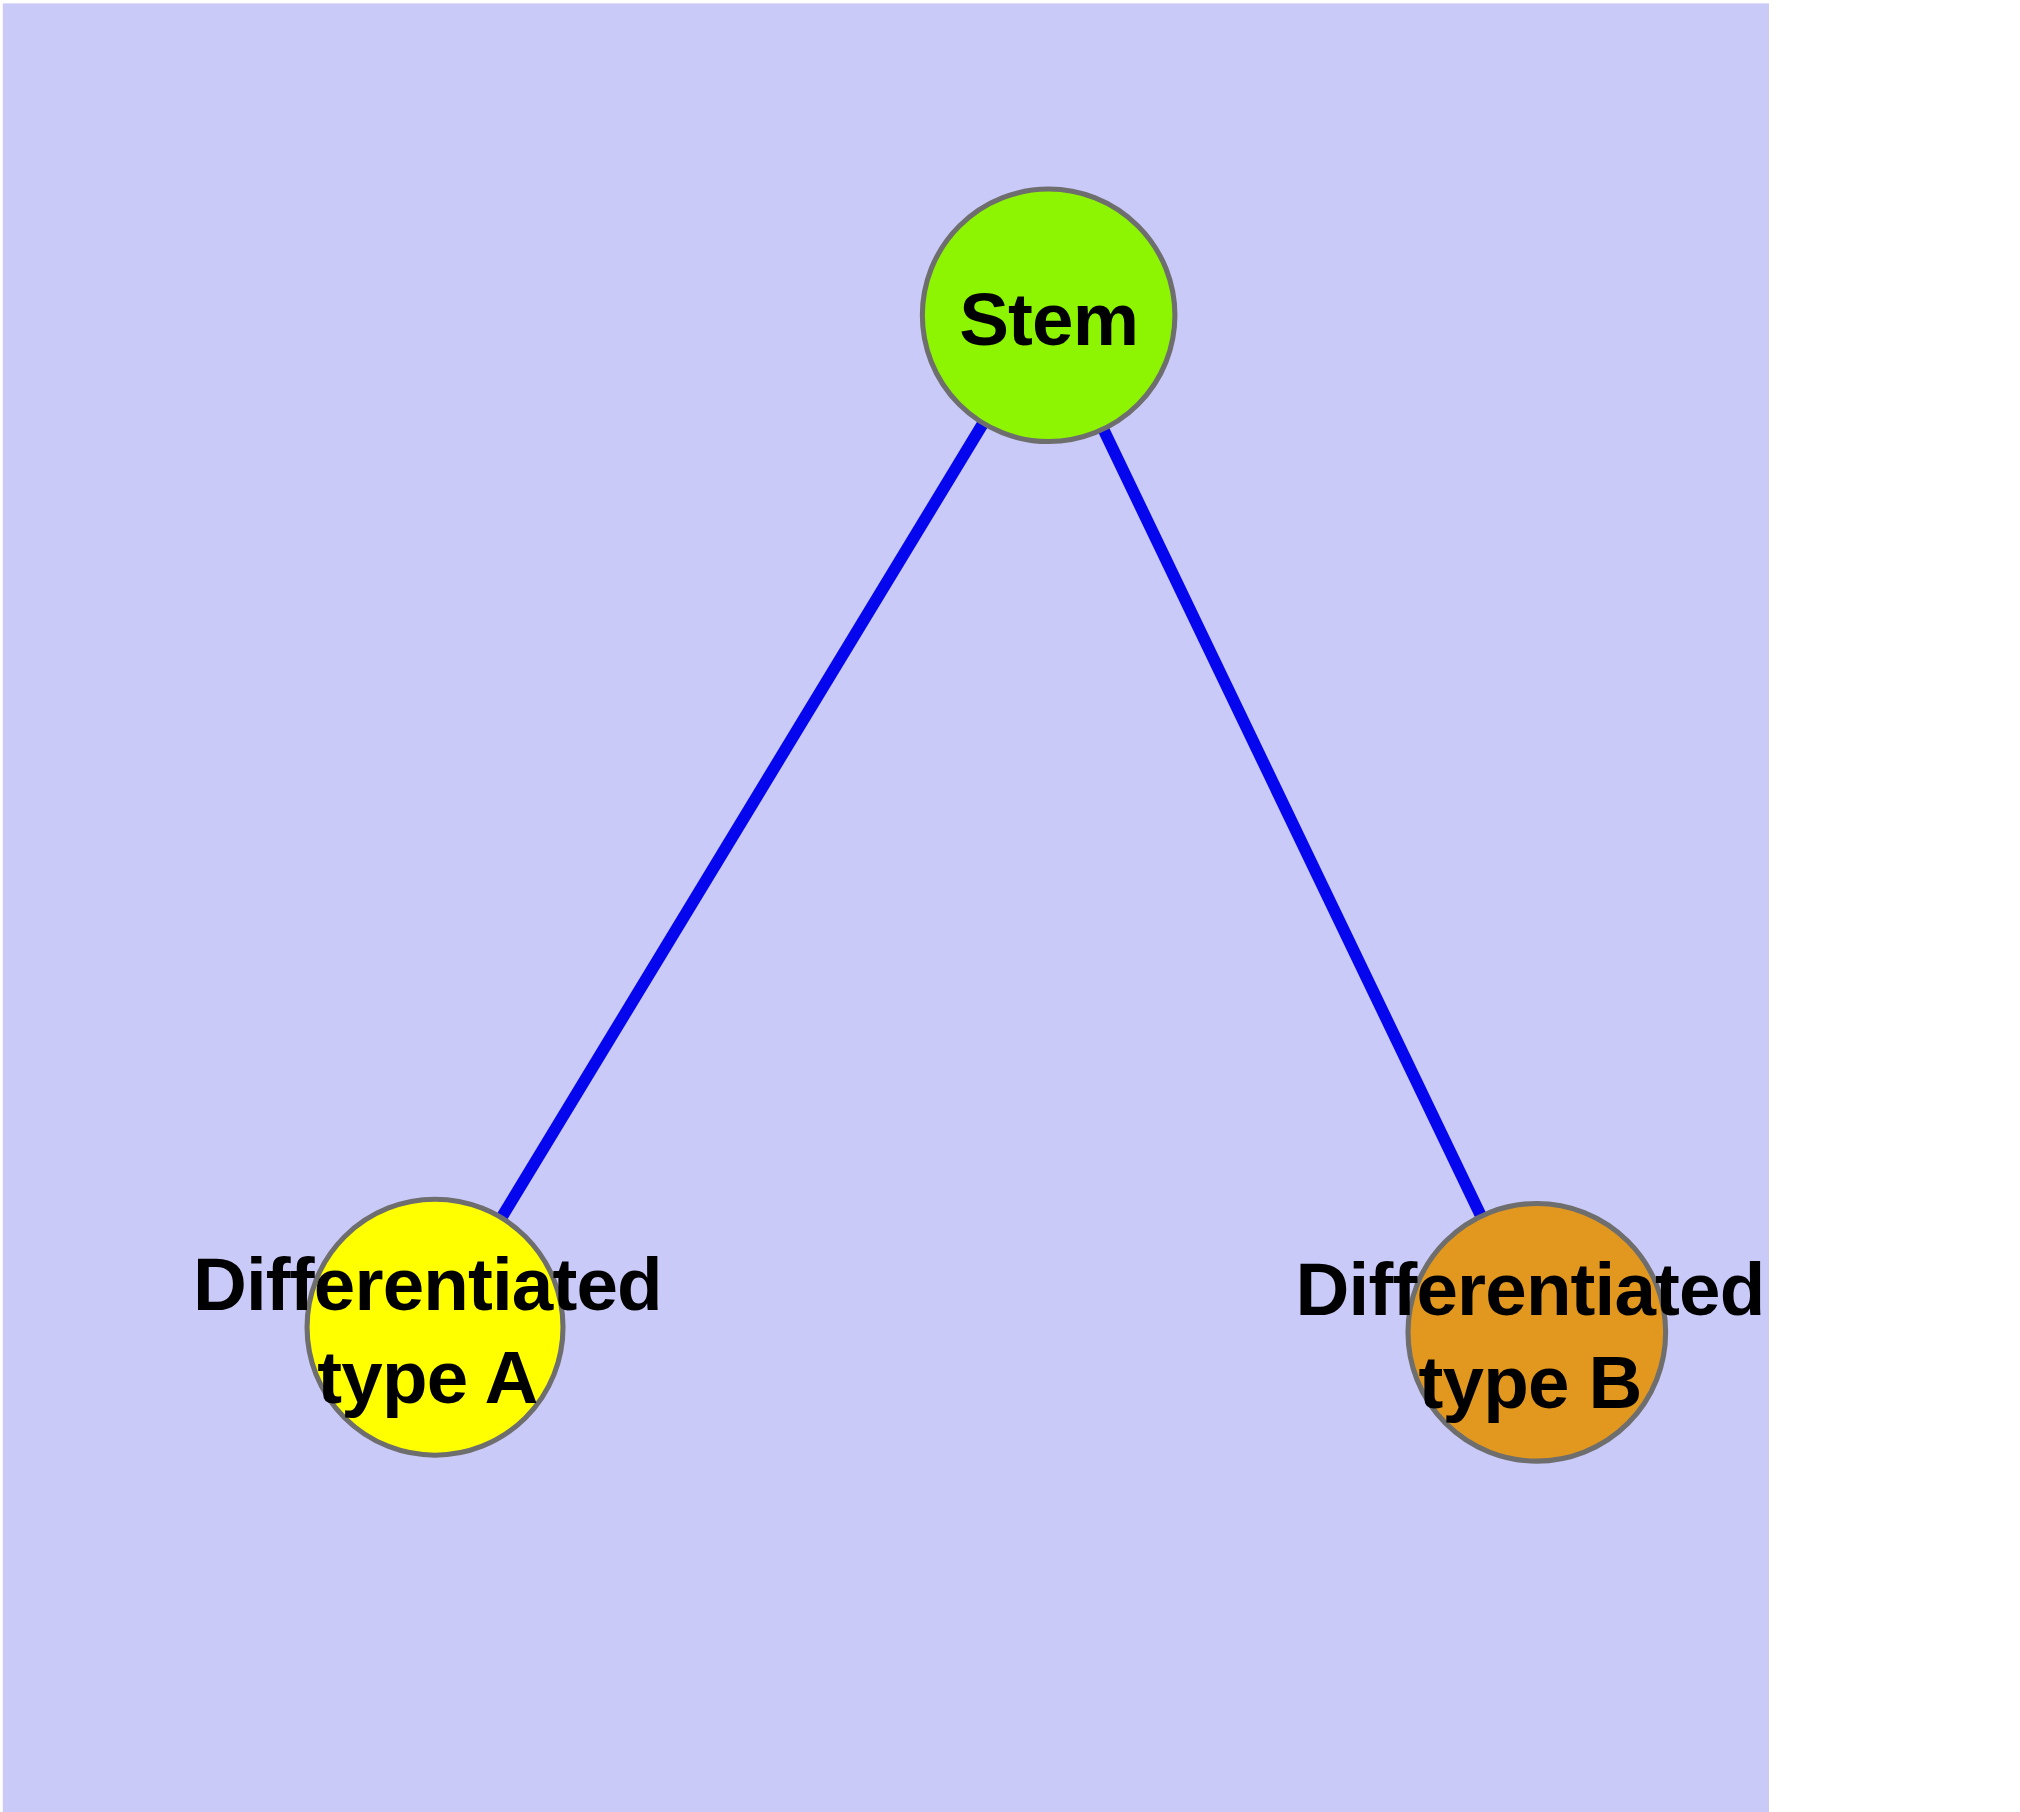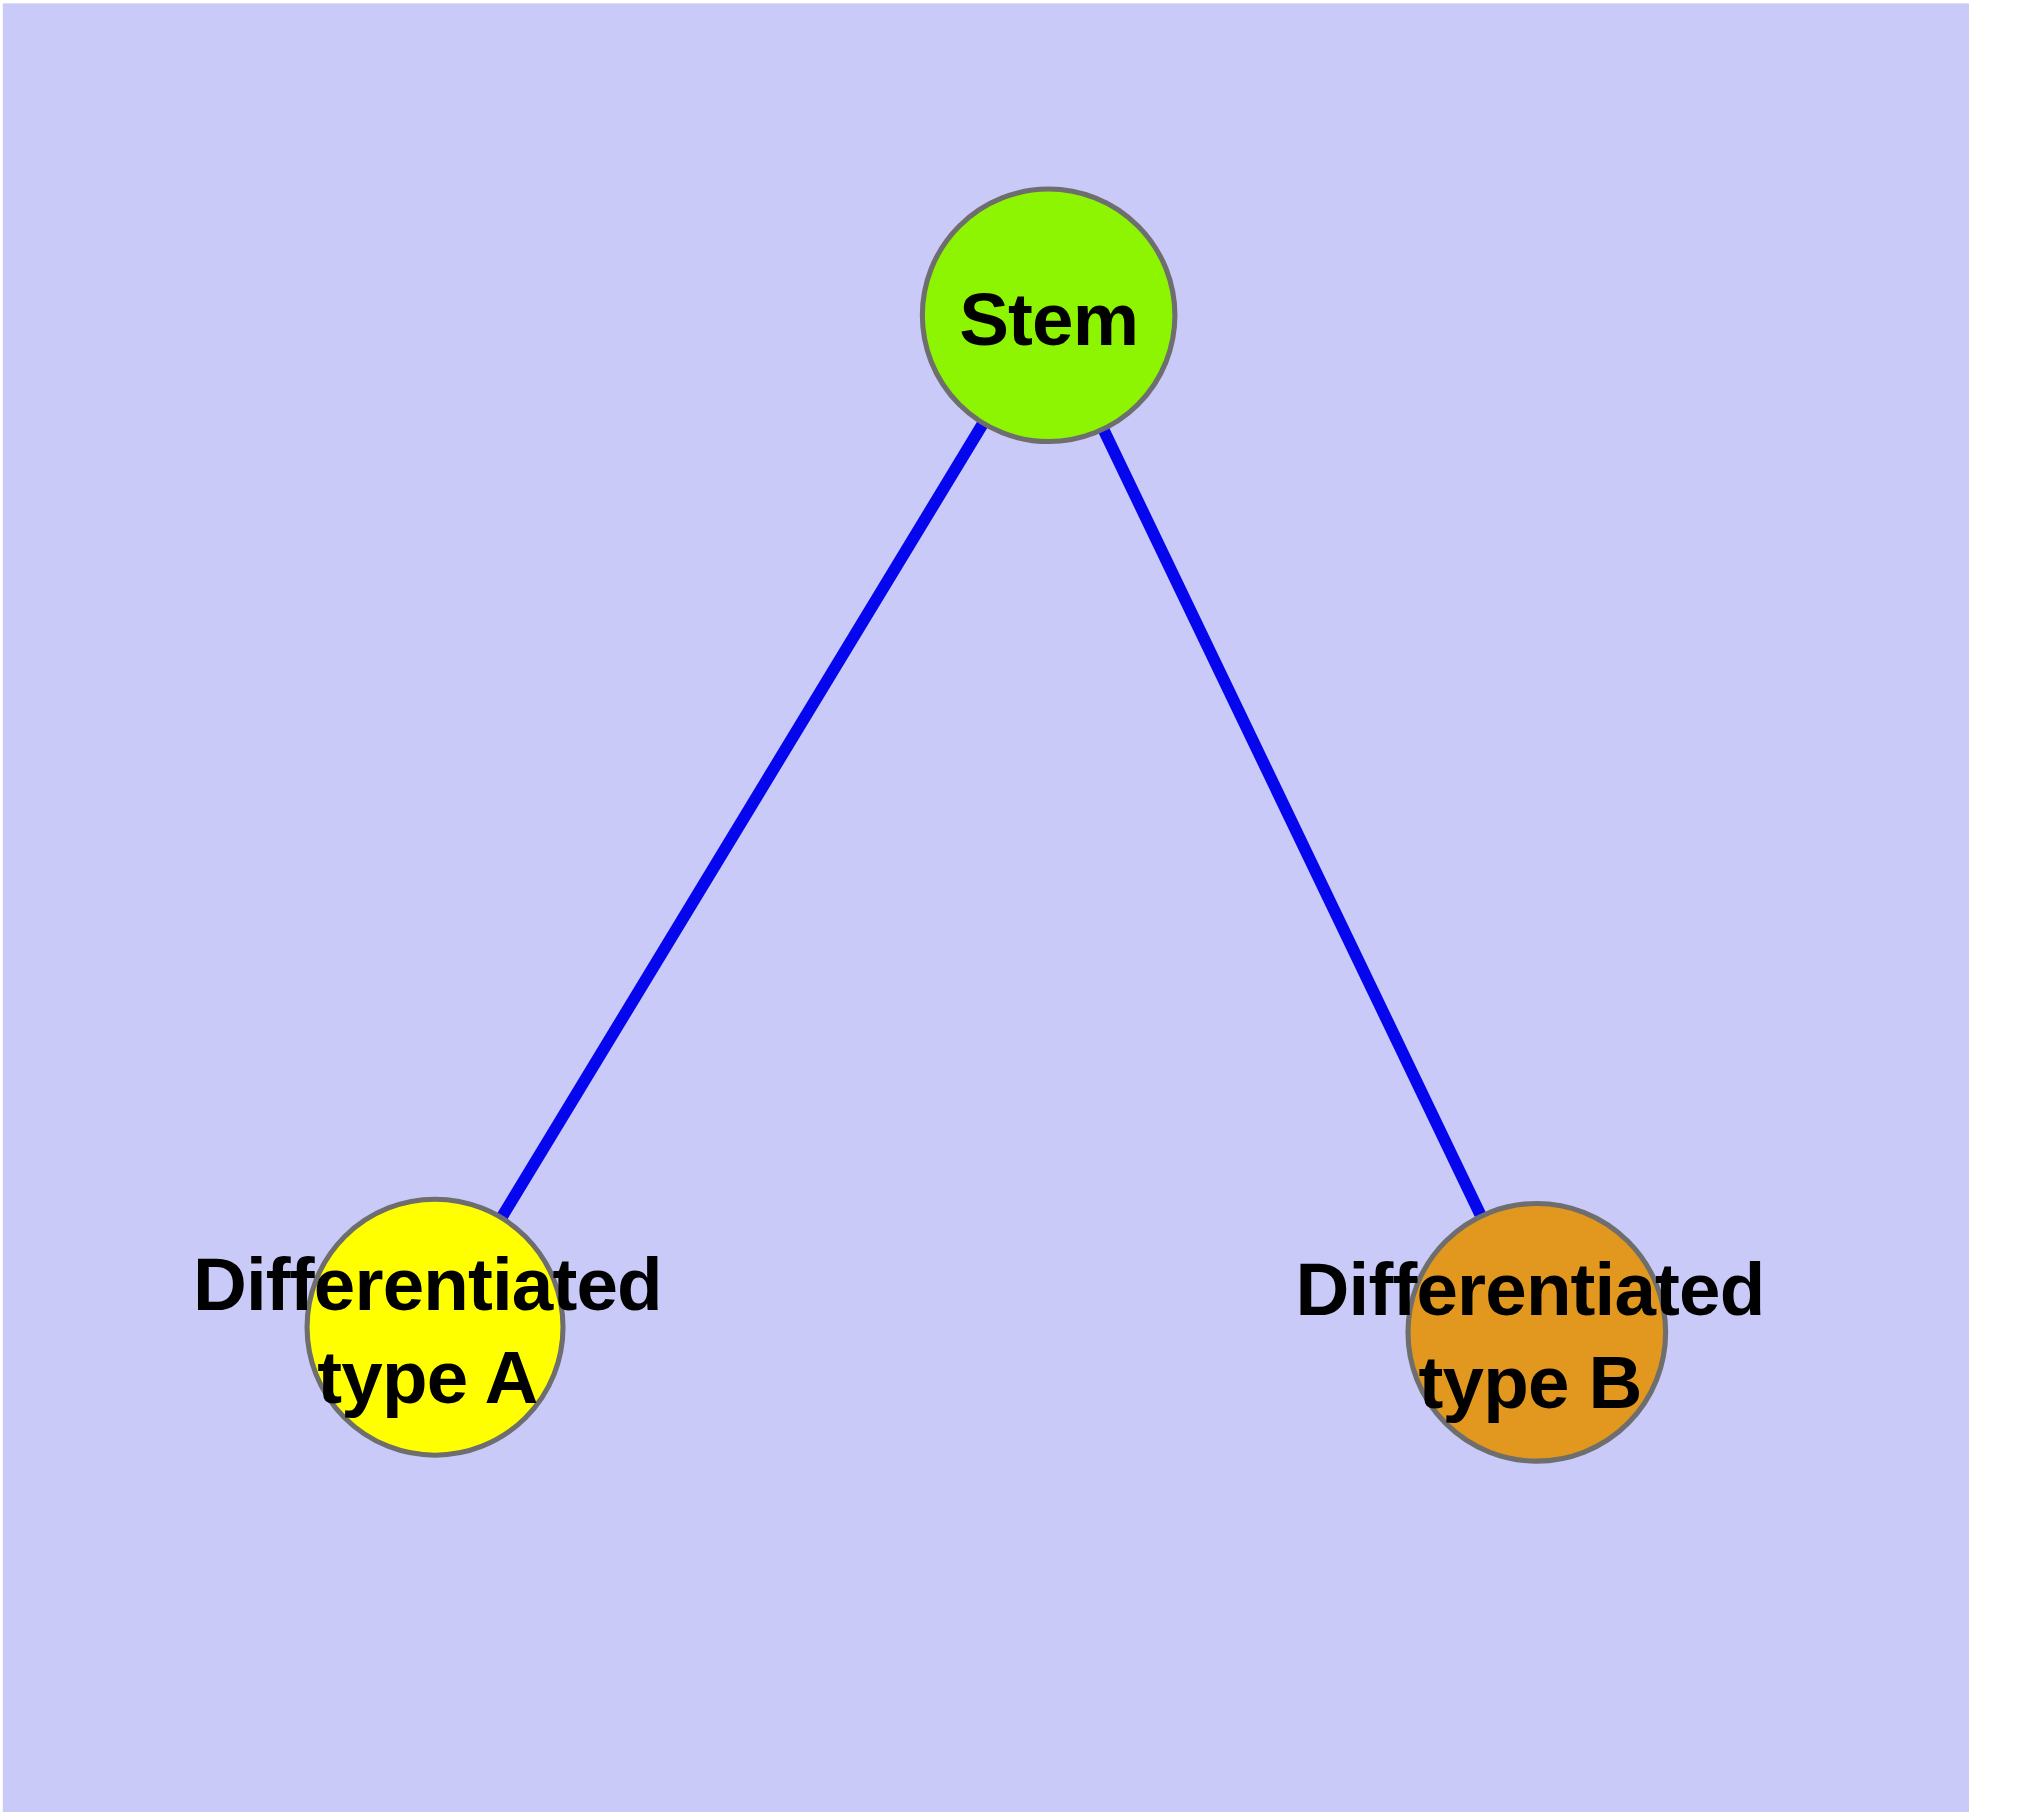--- a/index.html
+++ b/index.html
@@ -2,21 +2,21 @@
 <html style="font-size:13.6px"><head>
 <meta charset="utf-8">
 <style>
   html, body {
     margin: 0;
     padding: 0;
     background: #ffffff;
   }
   #stage {
     position: relative;
-    width: 1969px;
+    width: 1769px;
     height: 1812px;
     background: #ffffff;
     overflow: hidden;
     font-family: "Liberation Sans", sans-serif;
   }
   svg {
     display: block;
     width: 2021px;
     height: 1812px;
   }

